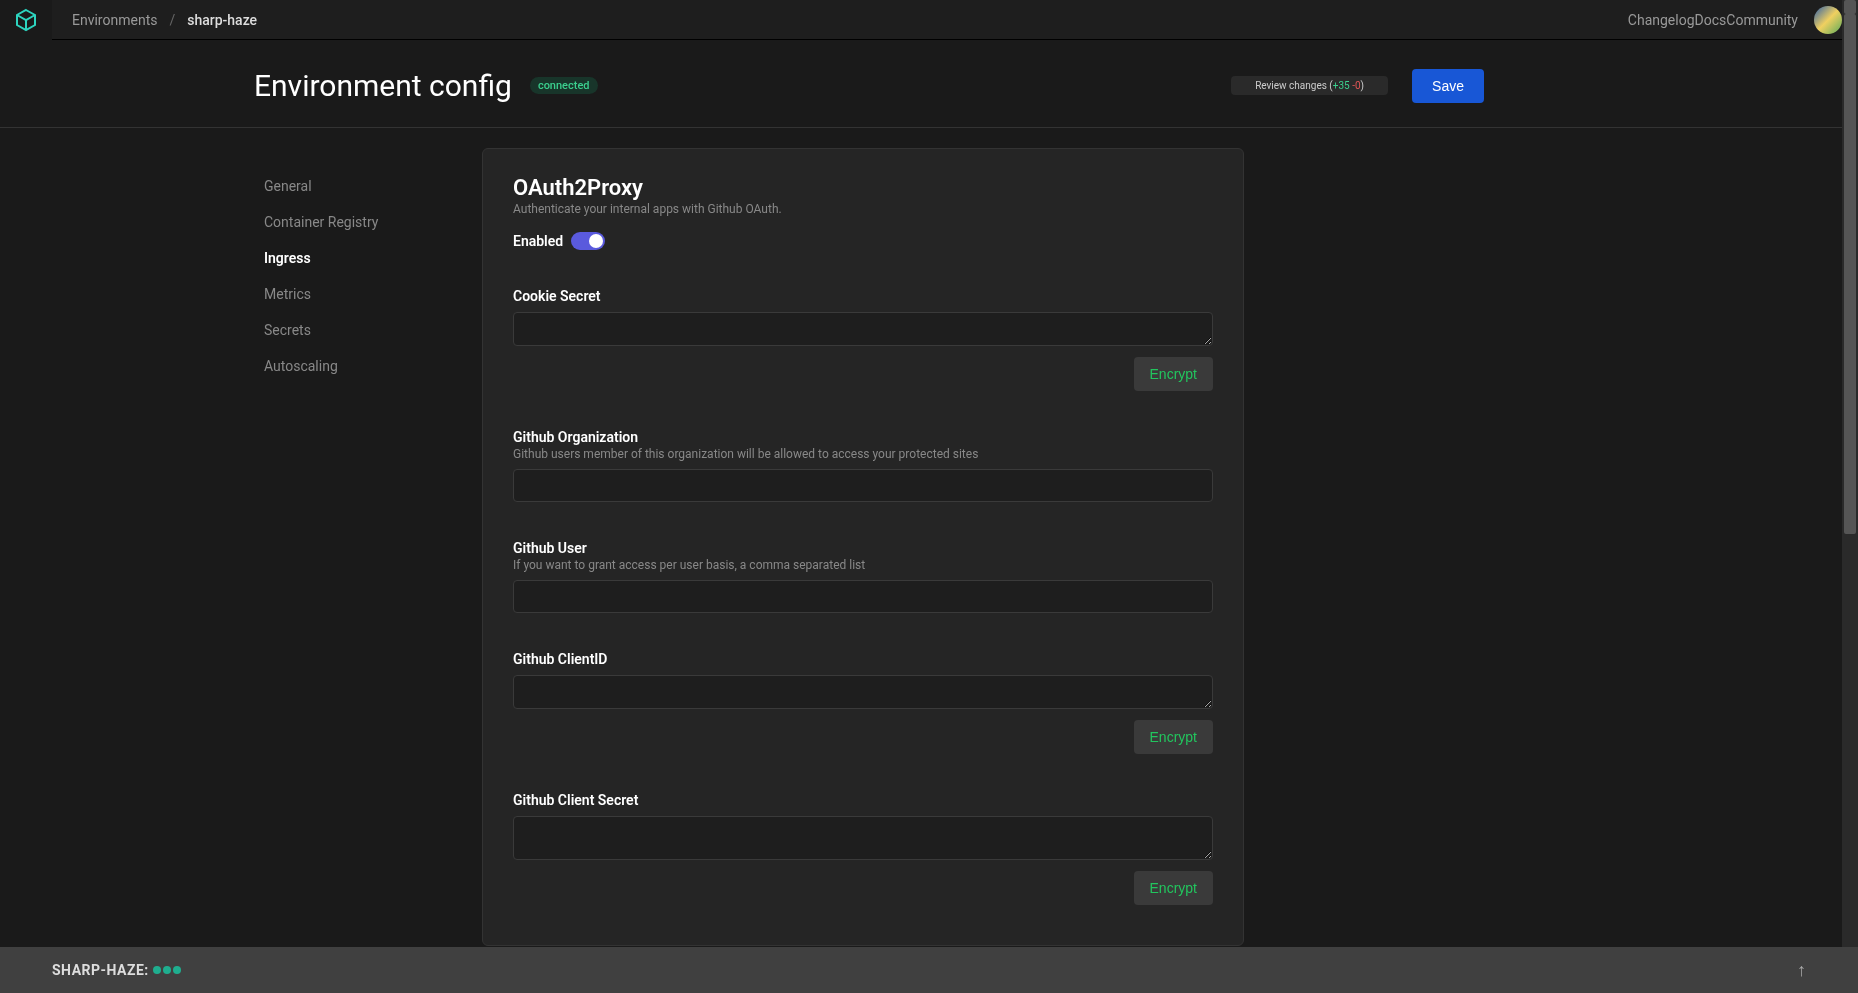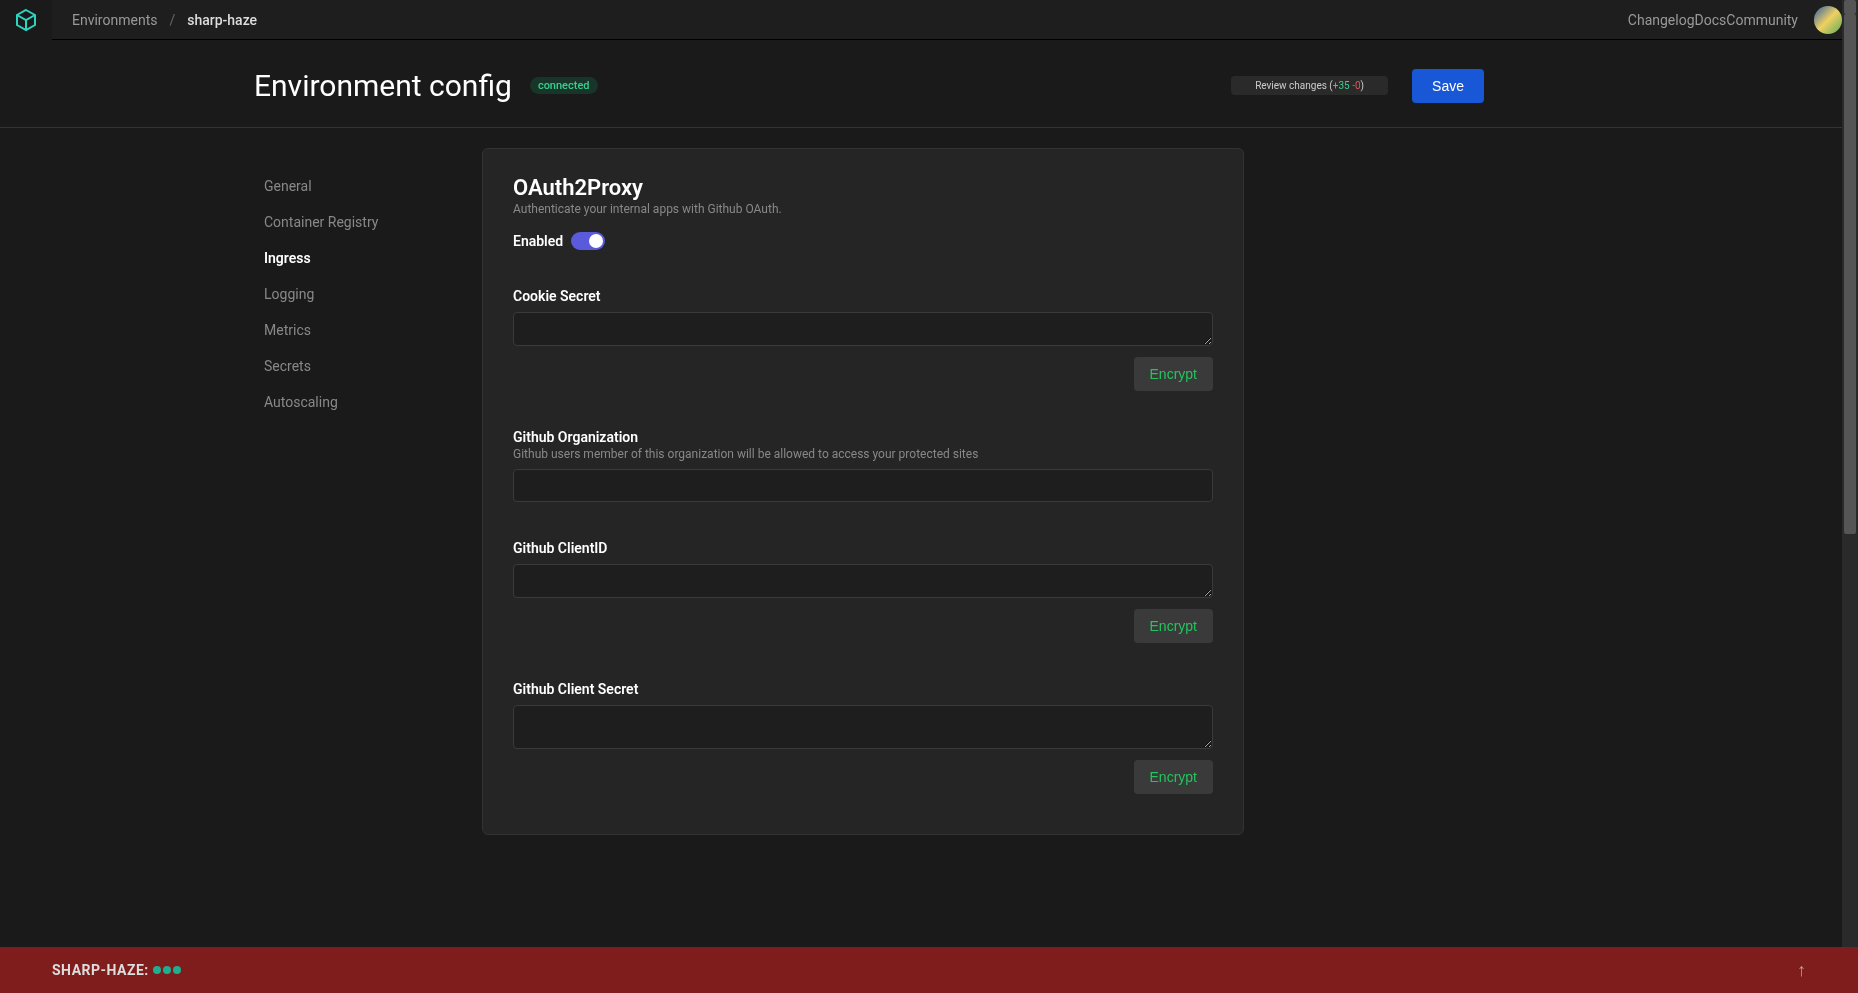--- a/index.html
+++ b/index.html
@@ -189,21 +189,21 @@
     font-size: 14px;
     cursor: pointer;
     float: right;
     margin-top: 8px;
   }
   .field::after { content: ""; display: block; clear: both; }
   .statusbar {
     position: absolute;
     bottom: 0; left: 0; right: 0;
     height: 46px;
-    background: #7f1d1d;
+    background: #404040;
     display: flex;
     align-items: center;
     padding: 0 52px;
   }
   .status-name {
     text-transform: uppercase;
     font-weight: 700;
     font-size: 14px;
     color: #ddd;
     letter-spacing: 0.5px;
@@ -273,21 +273,20 @@
       <button class="btn-save">Save</button>
     </div>
   </div>
 </div>
 
 <div class="main-layout">
   <div class="sidebar">
     <div class="sidebar-item">General</div>
     <div class="sidebar-item">Container Registry</div>
     <div class="sidebar-item active">Ingress</div>
-    <div class="sidebar-item">Logging</div>
     <div class="sidebar-item">Metrics</div>
     <div class="sidebar-item">Secrets</div>
     <div class="sidebar-item">Autoscaling</div>
   </div>
 
   <div class="content-panel">
     <div class="section-title">OAuth2Proxy</div>
     <div class="section-sub">Authenticate your internal apps with Github OAuth.</div>
 
     <div class="toggle-row">
@@ -300,20 +299,25 @@
       <textarea value="" style=""></textarea>
       <button class="btn-encrypt">Encrypt</button>
     </div>
 
     <div class="field">
       <div class="field-label">Github Organization</div>
       <div class="field-help">Github users member of this organization will be allowed to access your protected sites</div>
       <input type="text" value="" style="">
     </div>
 
+    <div class="field">
+      <div class="field-label">Github User</div>
+      <div class="field-help">If you want to grant access per user basis, a comma separated list</div>
+      <input type="text" value="" style="">
+    </div>
 
     <div class="field">
       <div class="field-label">Github ClientID</div>
       <textarea value="" style=""></textarea>
       <button class="btn-encrypt">Encrypt</button>
     </div>
 
     <div class="field">
       <div class="field-label">Github Client Secret</div>
       <textarea style="height: 44px;" value=""></textarea>

